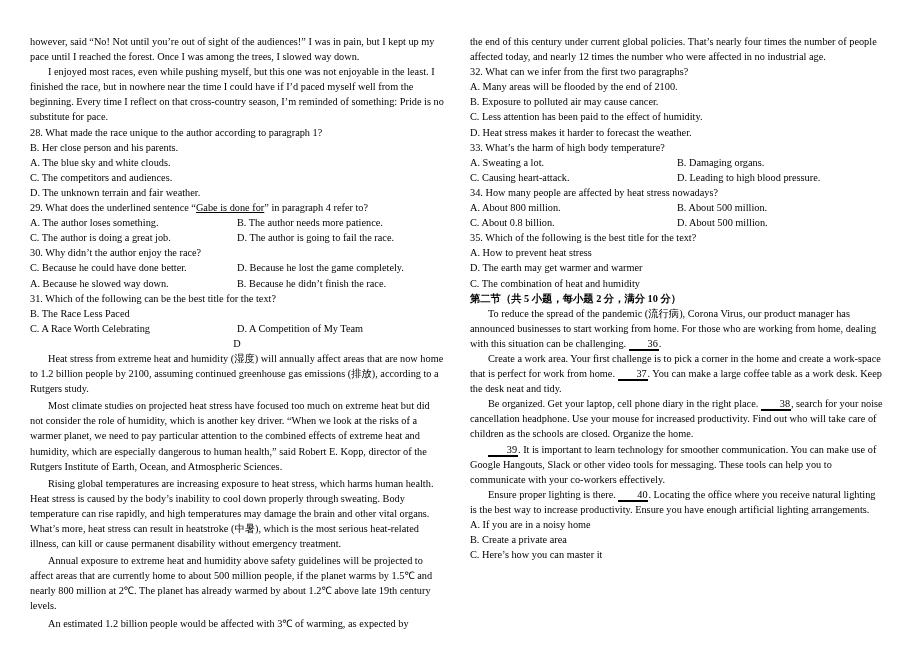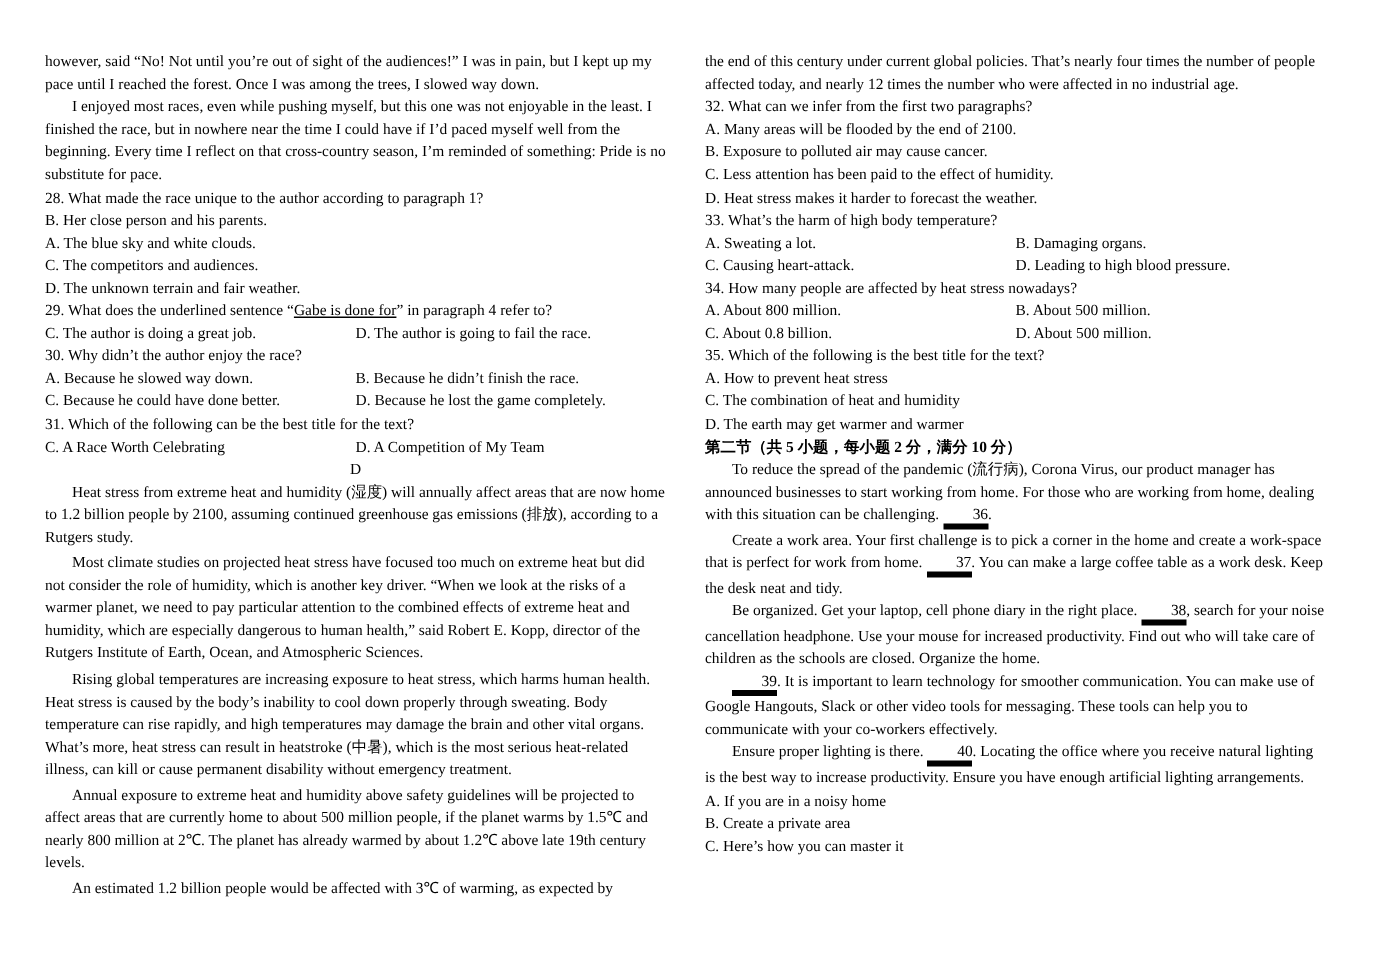--- a/index.html
+++ b/index.html
@@ -29,57 +29,62 @@
   .col p{margin:0;}
   .p-indent{text-indent:18px;}
   .q{margin:0;}
   .opts{display:flex;}
   .opt-half{width:50%;}
   .center{text-align:center;}
   .u{text-decoration:underline;}
   .secthead{font-weight:bold;}
   .blank{
     display:inline-block;
-    border-bottom:4px solid #000000;
+    border-bottom:2px solid #000000;
     width:30px;
-    text-align:right;
+    text-align:center;
     line-height:11px;
   }
   .sp2{height:2px;}
 </style>
 </head>
 <body>
 
 <div class="page">
   <div class="cols">
 
     <div class="col">
       <p>however, said “No! Not until you’re out of sight of the audiences!” I was in pain, but I kept up my pace until I reached the forest. Once I was among the trees, I slowed way down.</p>
       <p class="p-indent">I enjoyed most races, even while pushing myself, but this one was not enjoyable in the least. I finished the race, but in nowhere near the time I could have if I’d paced myself well from the beginning. Every time I reflect on that cross-country season, I’m reminded of something: Pride is no substitute for pace.</p>
       <p class="q">28. What made the race unique to the author according to paragraph 1?</p>
       <p class="q">B. Her close person and his parents.</p>
       <p class="q">A. The blue sky and white clouds.</p>
       <p class="q">C. The competitors and audiences.</p>
       <p class="q">D. The unknown terrain and fair weather.</p>
       <p class="q"><span>29. What does the underlined sentence “</span><span class="u">Gabe is done for</span><span>” in paragraph 4 refer to?</span></p>
       <div class="opts">
+        <span class="opt-half">A. The author loses something.</span>
+        <span class="opt-half">B. The author needs more patience.</span>
+      </div>
+      <div class="opts">
         <span class="opt-half">C. The author is doing a great job.</span>
         <span class="opt-half">D. The author is going to fail the race.</span>
       </div>
       <p class="q">30. Why didn’t the author enjoy the race?</p>
       <div class="opts">
+        <span class="opt-half">C. Because he could have done better.</span>
+        <span class="opt-half">D. Because he lost the game completely.</span>
+      </div>
+      <div class="opts">
         <span class="opt-half">A. Because he slowed way down.</span>
         <span class="opt-half">B. Because he didn’t finish the race.</span>
       </div>
-      <div class="opts">
-        <span class="opt-half">C. Because he could have done better.</span>
-        <span class="opt-half">D. Because he lost the game completely.</span>
-      </div>
       <p class="q">31. Which of the following can be the best title for the text?</p>
       <div class="opts">
+        <span class="opt-half">B. The Race Less Paced</span>
       </div>
       <div class="opts">
         <span class="opt-half">C. A Race Worth Celebrating</span>
         <span class="opt-half">D. A Competition of My Team</span>
       </div>
       <p class="center">D</p>
       <p class="p-indent">Heat stress from extreme heat and humidity (湿度) will annually affect areas that are now home to 1.2 billion people by 2100, assuming continued greenhouse gas emissions (排放), according to a Rutgers study.</p>
       <div class="sp2"></div>
       <p class="p-indent">Most climate studies on projected heat stress have focused too much on extreme heat but did not consider the role of humidity, which is another key driver. “When we look at the risks of a warmer planet, we need to pay particular attention to the combined effects of extreme heat and humidity, which are especially dangerous to human health,” said Robert E. Kopp, director of the Rutgers Institute of Earth, Ocean, and Atmospheric Sciences.</p>
       <div class="sp2"></div>
@@ -110,22 +115,22 @@
       <div class="opts">
         <span class="opt-half">A. About 800 million.</span>
         <span class="opt-half">B. About 500 million.</span>
       </div>
       <div class="opts">
         <span class="opt-half">C. About 0.8 billion.</span>
         <span class="opt-half">D. About 500 million.</span>
       </div>
       <p class="q">35. Which of the following is the best title for the text?</p>
       <p class="q">A. How to prevent heat stress</p>
+      <p class="q">D. The earth may get warmer and warmer</p>
       <p class="q">C. The combination of heat and humidity</p>
-      <p class="q">D. The earth may get warmer and warmer</p>
       <p class="secthead">第二节（共 5 小题，每小题 2 分，满分 10 分）</p>
       <p class="p-indent"><span>To reduce the spread of the pandemic (流行病), Corona Virus, our product manager has announced businesses to start working from home. For those who are working from home, dealing with this situation can be challenging. </span><span class="blank">36</span><span>.</span></p>
       <p class="p-indent"><span>Create a work area. Your first challenge is to pick a corner in the home and create a work-space that is perfect for work from home. </span><span class="blank">37</span><span>. You can make a large coffee table as a work desk. Keep the desk neat and tidy.</span></p>
       <p class="p-indent"><span>Be organized. Get your laptop, cell phone diary in the right place. </span><span class="blank">38</span><span>, search for your noise cancellation headphone. Use your mouse for increased productivity. Find out who will take care of children as the schools are closed. Organize the home.</span></p>
       <p class="p-indent"><span class="blank">39</span><span>. It is important to learn technology for smoother communication. You can make use of Google Hangouts, Slack or other video tools for messaging. These tools can help you to communicate with your co-workers effectively.</span></p>
       <p class="p-indent"><span>Ensure proper lighting is there. </span><span class="blank">40</span><span>. Locating the office where you receive natural lighting is the best way to increase productivity. Ensure you have enough artificial lighting arrangements.</span></p>
       <p class="q">A. If you are in a noisy home</p>
       <p class="q">B. Create a private area</p>
       <p class="q">C. Here’s how you can master it</p>
     </div>

